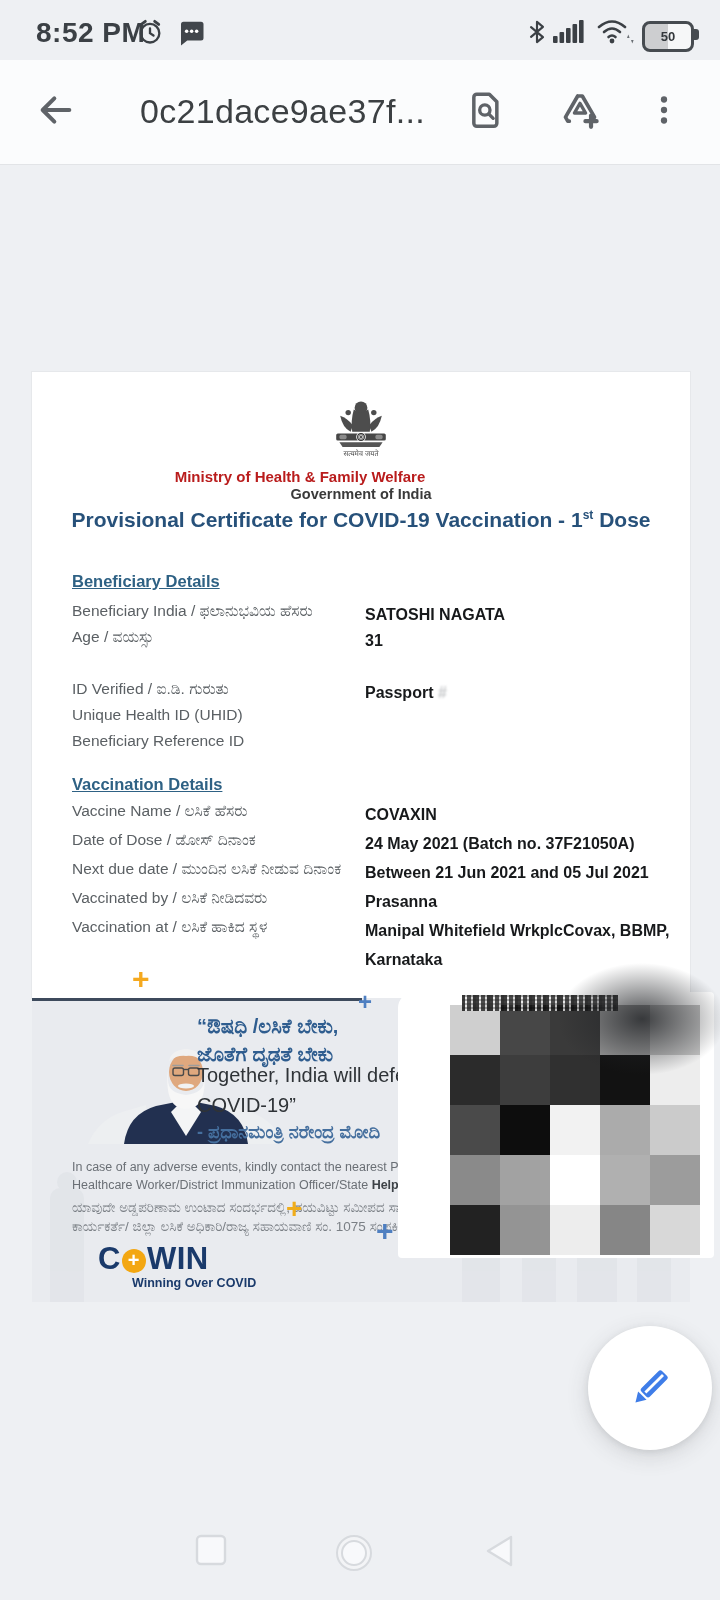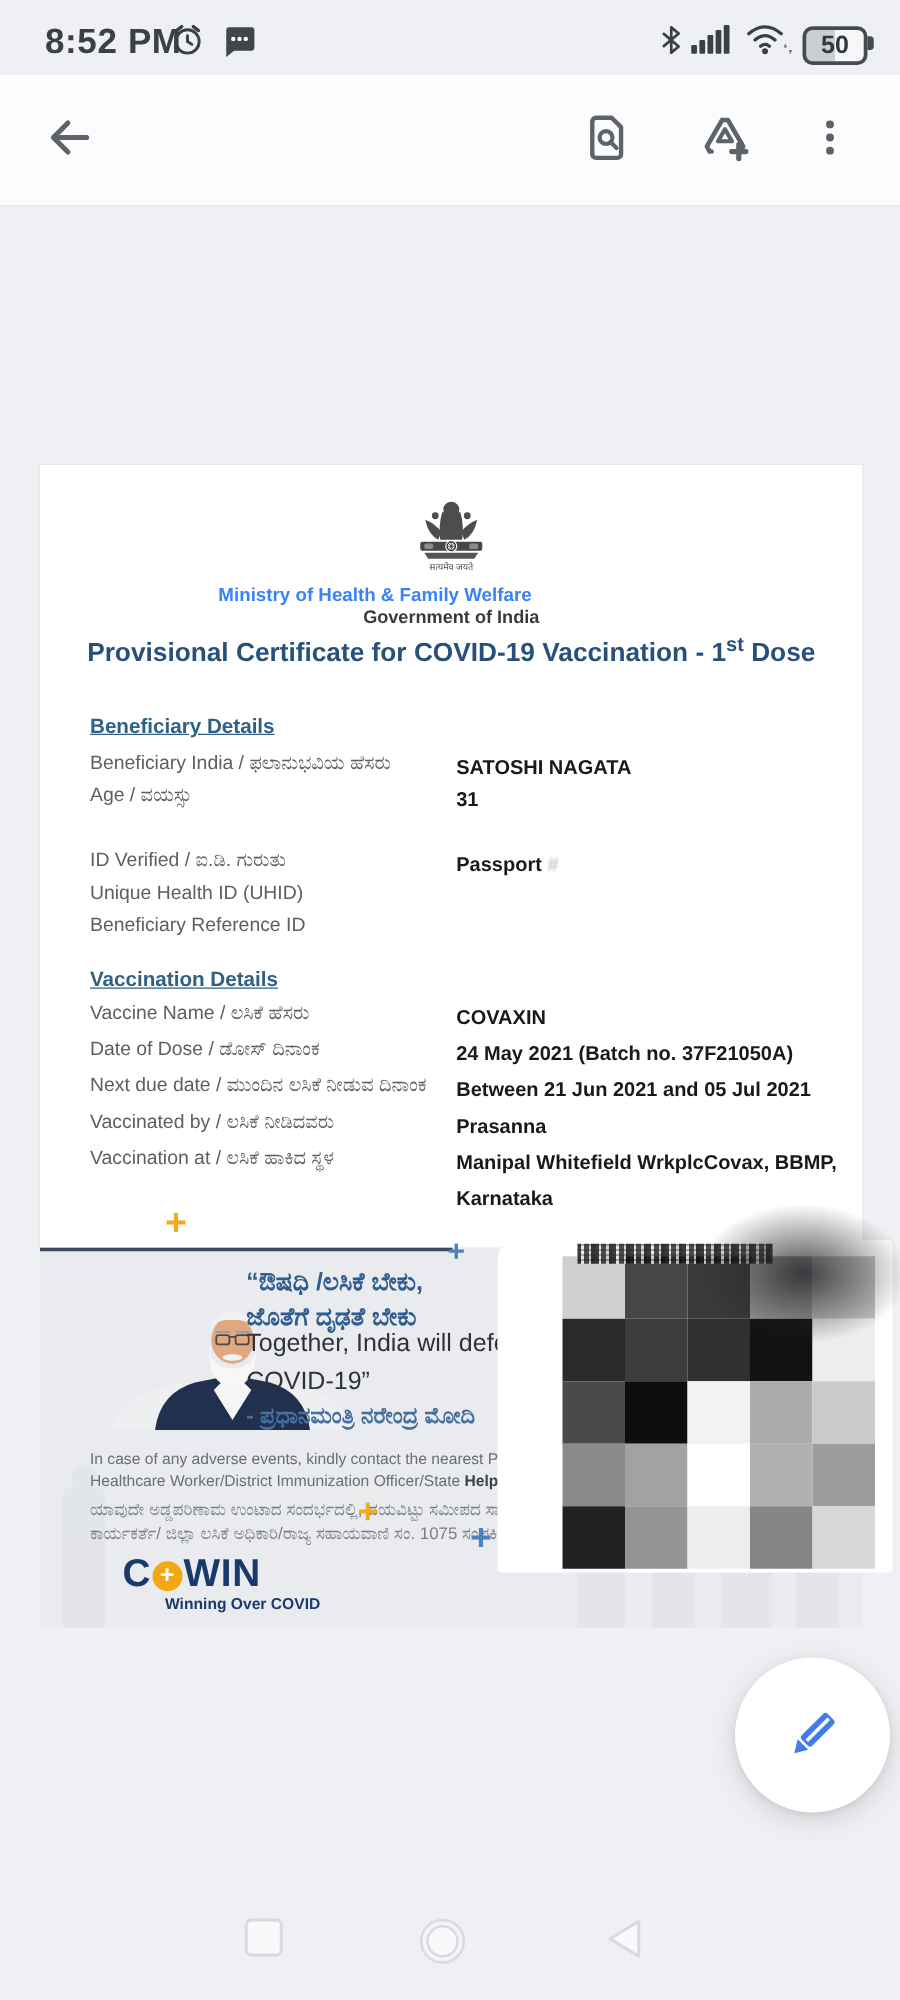--- a/index.html
+++ b/index.html
@@ -11,24 +11,24 @@
   #statusbar{left:0;top:0;width:576px;height:60px;}
   .sb-time{left:36px;top:17px;font-size:28px;font-weight:700;color:#3b4045;letter-spacing:.5px;}
   .sb-ic{top:18px;}
   
   #appbar{left:0;top:60px;width:720px;height:104px;background:#fbfcfd;border-bottom:1px solid #e2e4e7;}
   .ab-title{left:140px;top:92px;font-size:34px;color:#3c4043;letter-spacing:.3px;}
   .iconbtn{width:56px;height:56px;display:flex;align-items:center;justify-content:center;border-radius:50%;}
 
   
   #page{left:32px;top:372px;width:658px;height:626px;background:#ffffff;box-shadow:0 0 0 1px rgba(0,0,0,.03);}
-  .ministry{left:0;top:96px;width:536px;text-align:center;font-size:15px;font-weight:700;color:#3b82f6;}
+  .ministry{left:0;top:96px;width:536px;text-align:center;font-size:15px;font-weight:700;color:#b91c1c;}
   .gov{left:0;top:114px;width:658px;text-align:center;font-size:14.5px;font-weight:700;color:#3a3a3a;}
   .cert-title{left:0;top:136px;width:658px;text-align:center;font-size:21px;font-weight:700;color:#27517a;}
-  .cert-title sup{font-size:16px;}
+  .cert-title sup{font-size:12px;}
   .sec-head{font-size:16.5px;font-weight:700;color:#2e6184;text-decoration:underline;}
   .dlabel{left:40px;width:300px;font-size:15.5px;color:#5b6064;}
   .dvalue{left:333px;width:320px;font-size:16px;font-weight:700;color:#17191b;line-height:29px;}
   .ghost{color:#c6c8ca;font-weight:700;filter:blur(.8px);}
 
   
   #banner{left:32px;top:998px;width:658px;height:304px;background:#e9ebef;overflow:hidden;}
   .sil{position:absolute;background:#e0e3e8;border-radius:10px 10px 0 0;opacity:.75;}
   .sil::before{content:"";position:absolute;left:50%;top:-16px;transform:translateX(-50%);
                width:20px;height:20px;border-radius:50%;background:#e0e3e8;}
@@ -104,29 +104,30 @@
         <path d="M12.5 19 Q16 16 19.5 19"></path>
       </g>
       <circle cx="16" cy="23" r="2.4" fill="#3b4045"></circle>
       <g fill="#6a6f74">
           <path d="M31 20 l2.6 0 -1.3 -3.4 z"></path>
           <path d="M35 22 l2.6 0 -1.3 3.4 z"></path>
         </g>
     </svg>
     <div class="abs" style="left:642px;top:21px;width:46px;height:25px;border:3px solid #464b50;border-radius:8px;
          background:linear-gradient(to right,#cdced0 0 50%,#f6f7f8 50%);display:flex;align-items:center;justify-content:center;">
-      <span style="font-size:20px;font-weight:700;color:#33383c;">50</span>
+      <span style="font-size:13px;font-weight:700;color:#33383c;">50</span>
     </div>
     <div class="abs" style="left:694px;top:29px;width:5px;height:11px;background:#464b50;border-radius:0 3px 3px 0;"></div>
   </div>
 
   <div class="abs" id="appbar"></div>
   <svg class="abs" style="left:36px;top:90px" width="40" height="40" viewBox="0 0 24 24">
     <path d="M20 12 H5 M11 5 l-7 7 7 7" fill="none" stroke="#5f6368" stroke-width="2.4" stroke-linecap="round" stroke-linejoin="round"></path>
   </svg>
+  <div class="abs ab-title">0c21dace9ae37f...</div>
   <div class="abs iconbtn" style="left:458px;top:82px">
     <svg width="40" height="40" viewBox="0 0 24 24">
       <path d="M6.5 2.5 h7.5 l4.5 4.5 v13 a1.8 1.8 0 0 1 -1.8 1.8 h-10.2 a1.8 1.8 0 0 1 -1.8 -1.8 v-15.7 a1.8 1.8 0 0 1 1.8 -1.8 z" fill="none" stroke="#5f6368" stroke-width="2.1" stroke-linejoin="round"></path>
       <circle cx="11.3" cy="12" r="3.1" fill="none" stroke="#5f6368" stroke-width="2"></circle>
       <path d="M13.6 14.3 L16.3 17" stroke="#5f6368" stroke-width="2" stroke-linecap="round"></path>
     </svg>
   </div>
   <div class="abs iconbtn" style="left:552px;top:82px">
     <svg width="42" height="42" viewBox="0 0 24 24">
       <path d="M10.7 4 h2.6 l7 12.1 -1.3 2.3 h-3.2 M5.9 18.4 h-0.9 l-1.3 -2.3 7 -12.1" fill="none" stroke="#5f6368" stroke-width="2.1" stroke-linejoin="round" stroke-linecap="round"></path>

